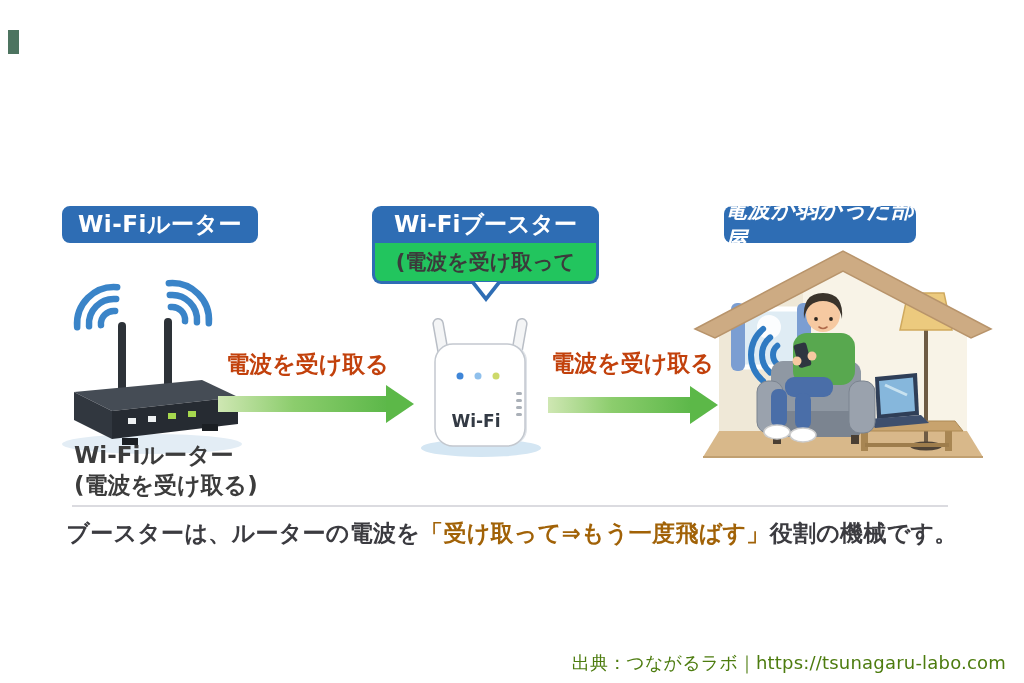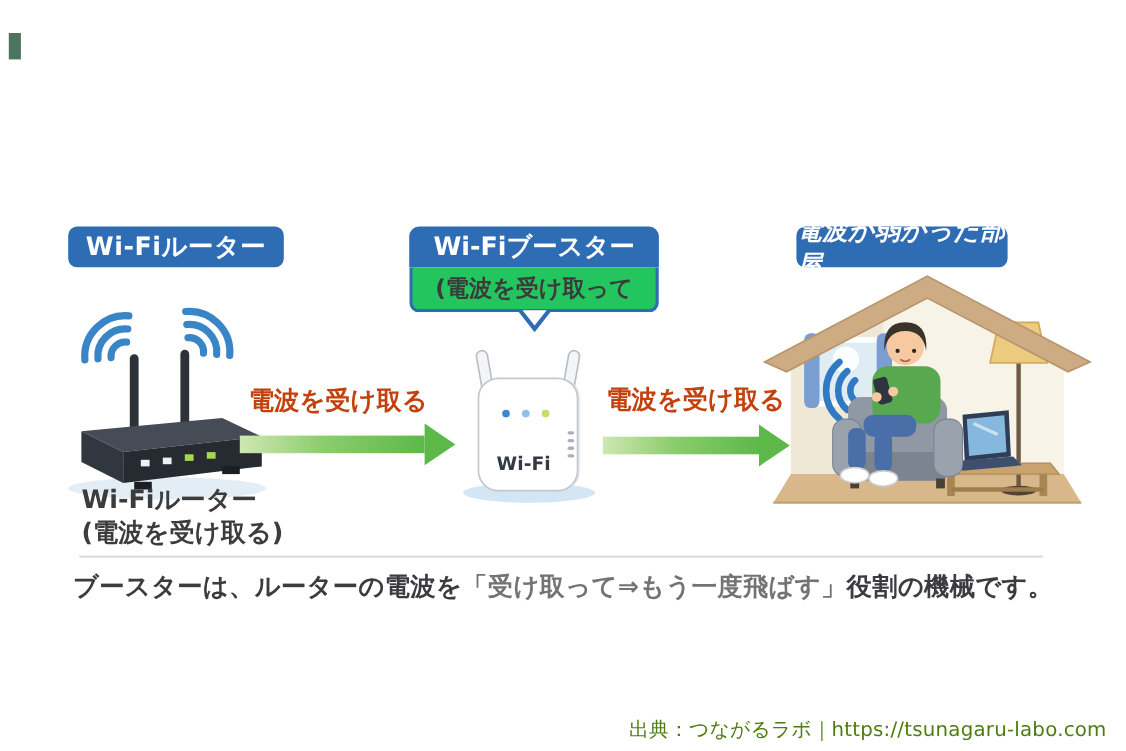--- a/index.html
+++ b/index.html
@@ -47,21 +47,21 @@
   }
   .arrow-head{
     position:absolute;width:0;height:0;border-top:19px solid transparent;
     border-bottom:19px solid transparent;border-left:28px solid #5cb848;
   }
   .divider{position:absolute;left:72px;top:505px;width:876px;height:2px;background:#dbdbe0;}
   .summary{
     position:absolute;left:0;top:518px;width:100%;text-align:center;
     font-size:23px;font-weight:700;color:#3b3b40;letter-spacing:.3px;
   }
-  .summary .hl{color:#737373;}
+  .summary .hl{color:#a16207;}
   .attribution{
     position:absolute;right:18px;top:651px;font-size:18px;color:#4d7c0f;
     font-weight:400;letter-spacing:.2px;
   }
   .artifact{position:absolute;left:8px;top:30px;width:11px;height:24px;background:#2e5c44;opacity:.85;}
   svg{position:absolute;overflow:visible;}
 </style>
 </head>
 <body>
 

